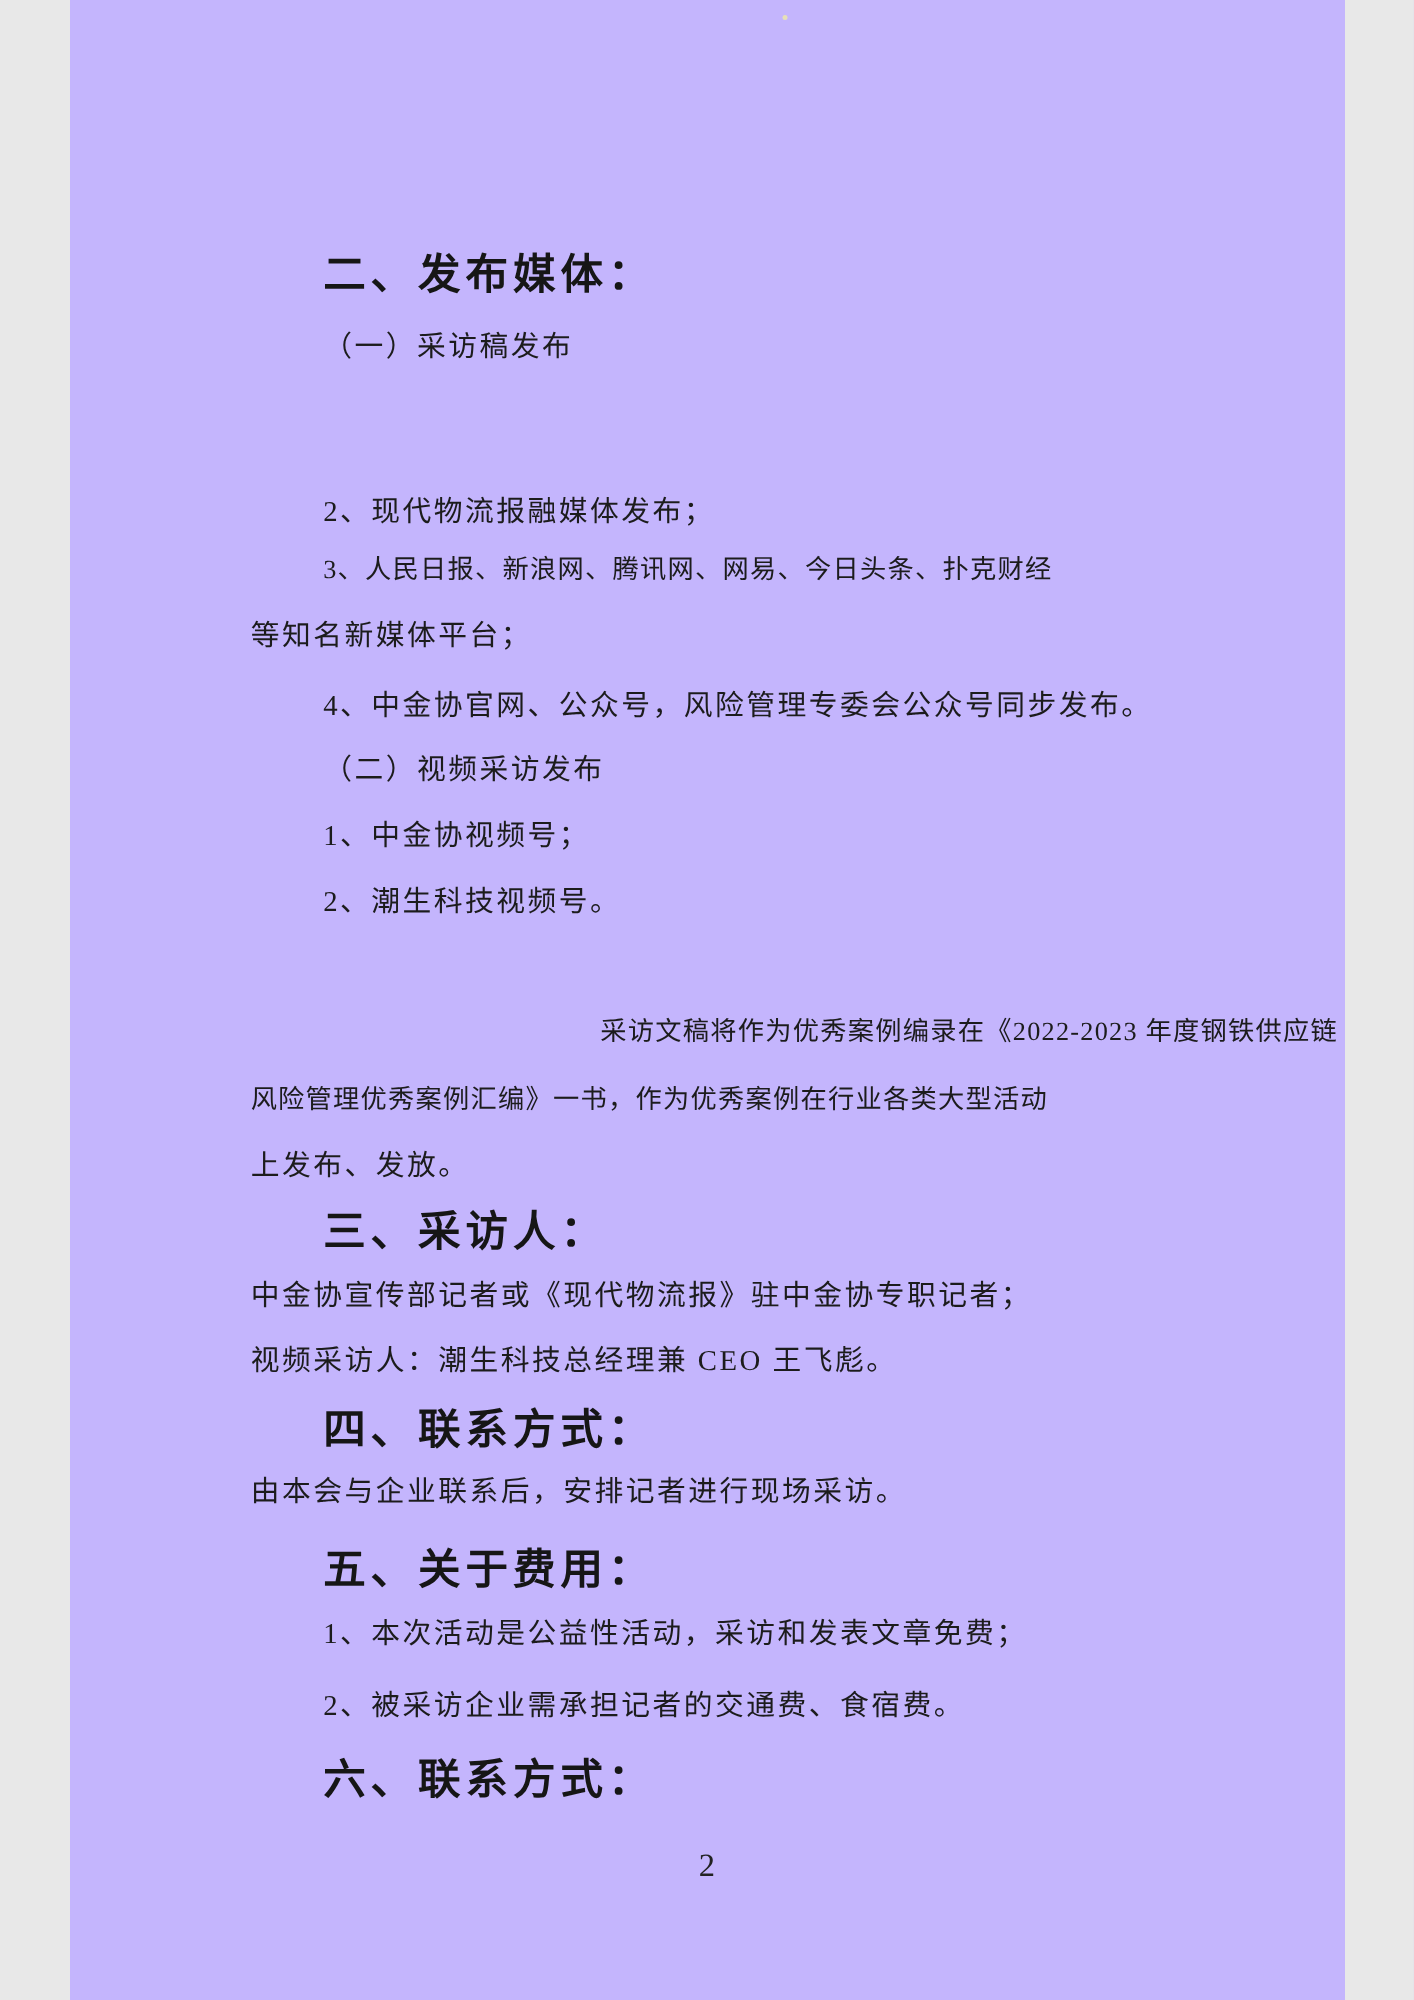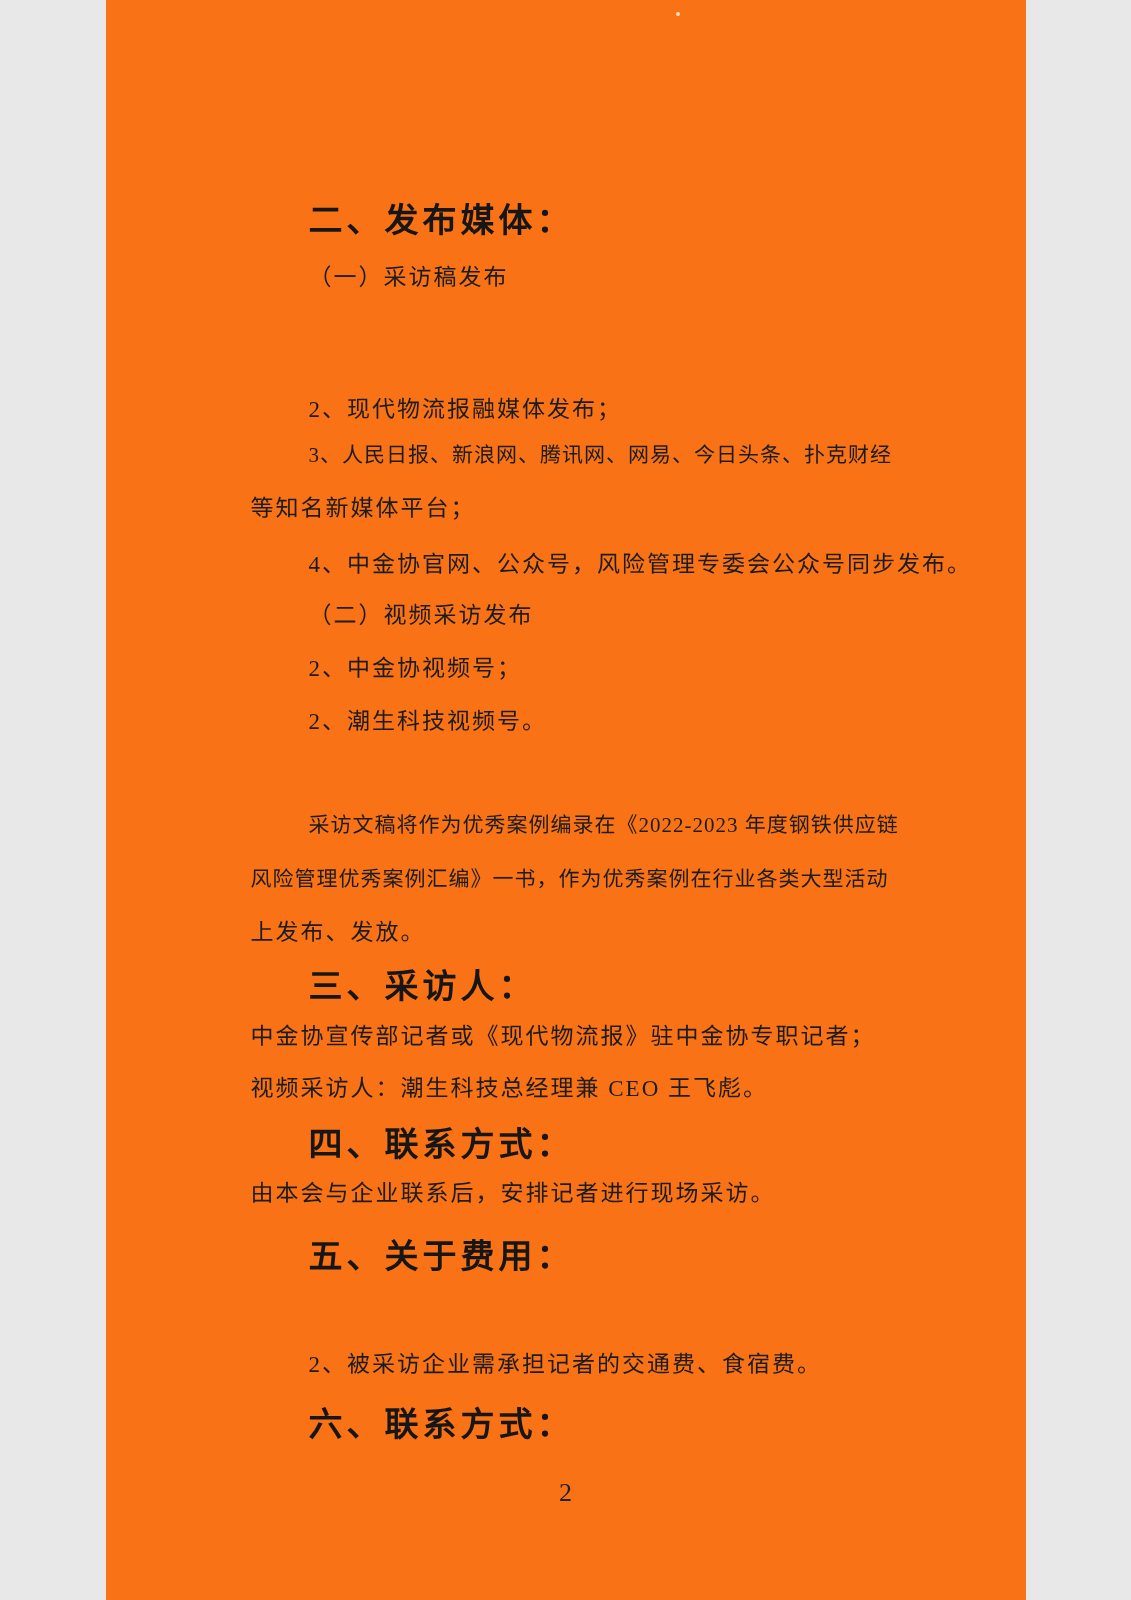--- a/index.html
+++ b/index.html
@@ -2,24 +2,24 @@
 <html lang="zh-CN"><head>
 <meta charset="utf-8">
 <style>
   html, body {
     margin: 0;
     padding: 0;
     background: #e8e8e8;
   }
   .page {
     position: relative;
-    width: 920px;
+    width: 1020px;
     height: 1600px;
     margin: 0 auto;
-    background: #f97316;
+    background: #c4b5fd;
     overflow: hidden;
     color: #1c1c1c;
   }
   
   .page::before {
     content: "";
     position: absolute;
     left: 570px; top: 12px;
     width: 4px; height: 4px;
     border-radius: 50%;
@@ -50,21 +50,21 @@
   .l1  { top: 264px; }
   .l2  { top: 323px; }
   .l3  { top: 396px; }
   .l4  { top: 443px; }
   .l5  { top: 495px; }
   .l6  { top: 551px; }
   .l7  { top: 602px; }
   .l8  { top: 655px; }
   .l9  { top: 708px; }
   .l10 { top: 759px; }
-  .l11 { top: 813px; }
+  .l11 { top: 813px; text-align: right; }
   .l12 { top: 867px; }
   .l13 { top: 919px; }
   .l14 { top: 966px; }
   .l15 { top: 1023px; }
   .l16 { top: 1075px; }
   .l17 { top: 1124px; }
   .l18 { top: 1180px; }
   .l19 { top: 1236px; }
   .l20 { top: 1293px; }
   .l21 { top: 1351px; }
@@ -87,29 +87,30 @@
 
 <div class="page">
 
   <p class="line heading ind l0">二、发布媒体：</p>
   <p class="line ind l1">（一）采访稿发布</p>
   <p class="line ind l3">2、现代物流报融媒体发布；</p>
   <p class="line ind wide l4">3、人民日报、新浪网、腾讯网、网易、今日头条、扑克财经</p>
   <p class="line l5">等知名新媒体平台；</p>
   <p class="line ind l6">4、中金协官网、公众号，风险管理专委会公众号同步发布。</p>
   <p class="line ind l7">（二）视频采访发布</p>
-  <p class="line ind l8">2、中金协视频号；</p>
+  <p class="line ind l8">1、中金协视频号；</p>
   <p class="line ind l9">2、潮生科技视频号。</p>
   <p class="line ind wide l11">采访文稿将作为优秀案例编录在《2022-2023 年度钢铁供应链</p>
   <p class="line wide l12">风险管理优秀案例汇编》一书，作为优秀案例在行业各类大型活动</p>
   <p class="line l13">上发布、发放。</p>
   <p class="line heading ind l14">三、采访人：</p>
   <p class="line l15">中金协宣传部记者或《现代物流报》驻中金协专职记者；</p>
   <p class="line l16">视频采访人：潮生科技总经理兼 CEO 王飞彪。</p>
   <p class="line heading ind l17">四、联系方式：</p>
   <p class="line l18">由本会与企业联系后，安排记者进行现场采访。</p>
   <p class="line heading ind l19">五、关于费用：</p>
+  <p class="line ind l20">1、本次活动是公益性活动，采访和发表文章免费；</p>
   <p class="line ind l21">2、被采访企业需承担记者的交通费、食宿费。</p>
   <p class="line heading ind l22">六、联系方式：</p>
 
   <div class="footer">2</div>
 
 </div>
 
 </body></html>

